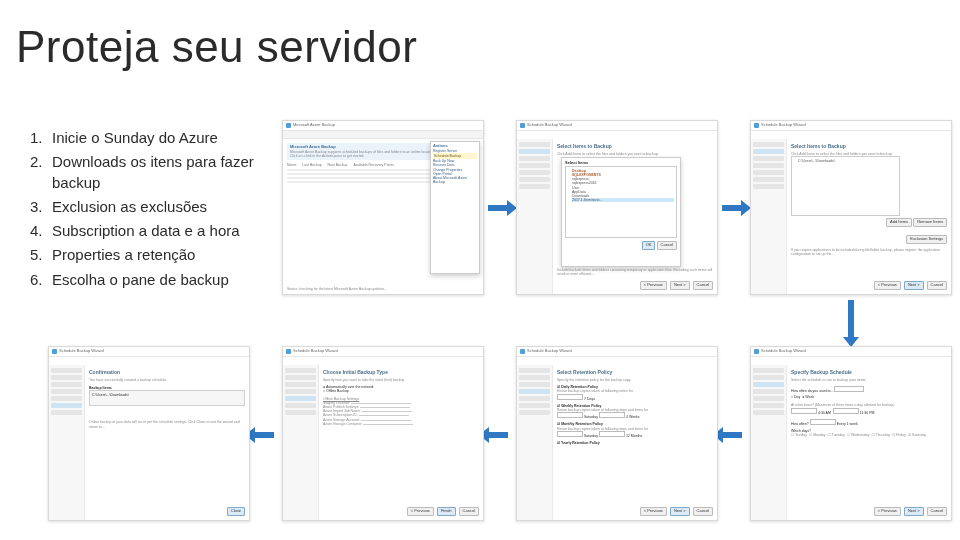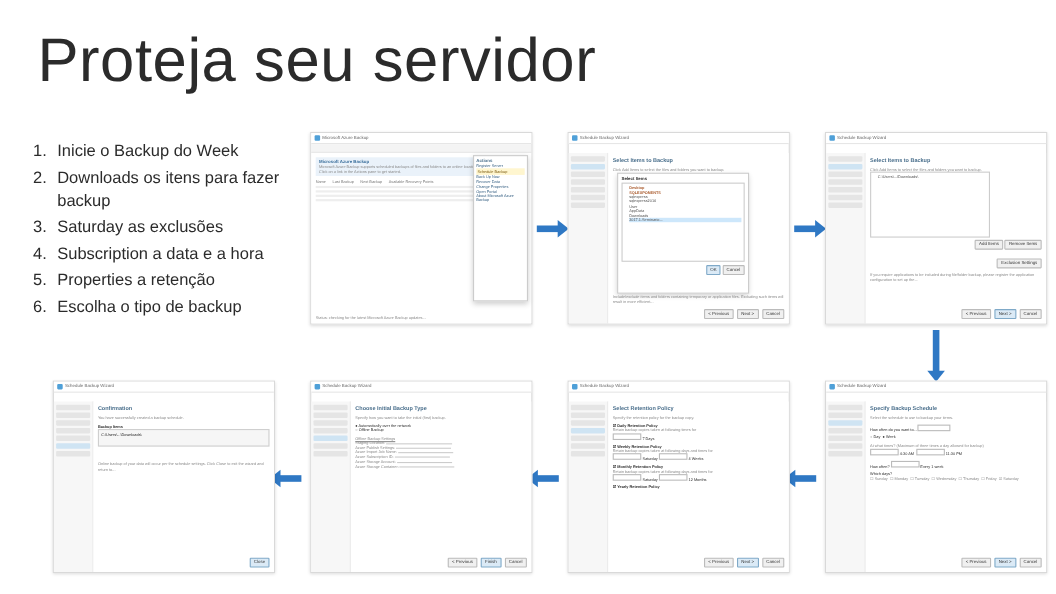--- a/index.html
+++ b/index.html
@@ -2,22 +2,22 @@
 <html><head>
 <meta charset="utf-8">
 <style>
   * { box-sizing: border-box; margin: 0; padding: 0; }
   body {
     width: 960px; height: 540px;
     font-family: "Segoe UI Light", "Segoe UI", Arial, sans-serif;
     background: #fff; color: #2b2b2b; overflow: hidden; position: relative;
   }
   .slide-title {
-    position: absolute; left: 34px; top: 22px;
-    font-size: 56px; font-weight: 300; letter-spacing: .5px;
+    position: absolute; left: 16px; top: 22px;
+    font-size: 44px; font-weight: 300; letter-spacing: .5px;
   }
   .steps {
     position: absolute; left: 30px; top: 128px; width: 240px;
     font-size: 15px; line-height: 1.35;
   }
   .steps li { list-style: none; display: flex; margin-bottom: 4px; }
   .steps li .num { width: 22px; flex-shrink: 0; }
   .steps li .txt { flex: 1; }
 
   
@@ -102,41 +102,41 @@
   #a67 { left:254px; top:432px; width:20px; }
 </style>
 </head>
 <body>
 
 <h1 class="slide-title">Proteja seu servidor</h1>
 
 <ol class="steps">
   <li>
       <span class="num">1.</span>
-      <span class="txt">Inicie o Backup do Week</span>
+      <span class="txt">Inicie o Sunday do Azure</span>
     </li>
   <li>
       <span class="num">2.</span>
       <span class="txt">Downloads os itens para fazer backup</span>
     </li>
   <li>
       <span class="num">3.</span>
-      <span class="txt">Saturday as exclusões</span>
+      <span class="txt">Exclusion as exclusões</span>
     </li>
   <li>
       <span class="num">4.</span>
       <span class="txt">Subscription a data e a hora</span>
     </li>
   <li>
       <span class="num">5.</span>
       <span class="txt">Properties a retenção</span>
     </li>
   <li>
       <span class="num">6.</span>
-      <span class="txt">Escolha o tipo de backup</span>
+      <span class="txt">Escolha o pane de backup</span>
     </li>
 </ol>
 
 <div id="a12" class="arrow-r"></div>
 <div id="a23" class="arrow-r"></div>
 <div id="a34d" class="arrow-d"></div>
 <div id="a45" class="arrow-l"></div>
 <div id="a56" class="arrow-l"></div>
 <div id="a67" class="arrow-l"></div>
 

